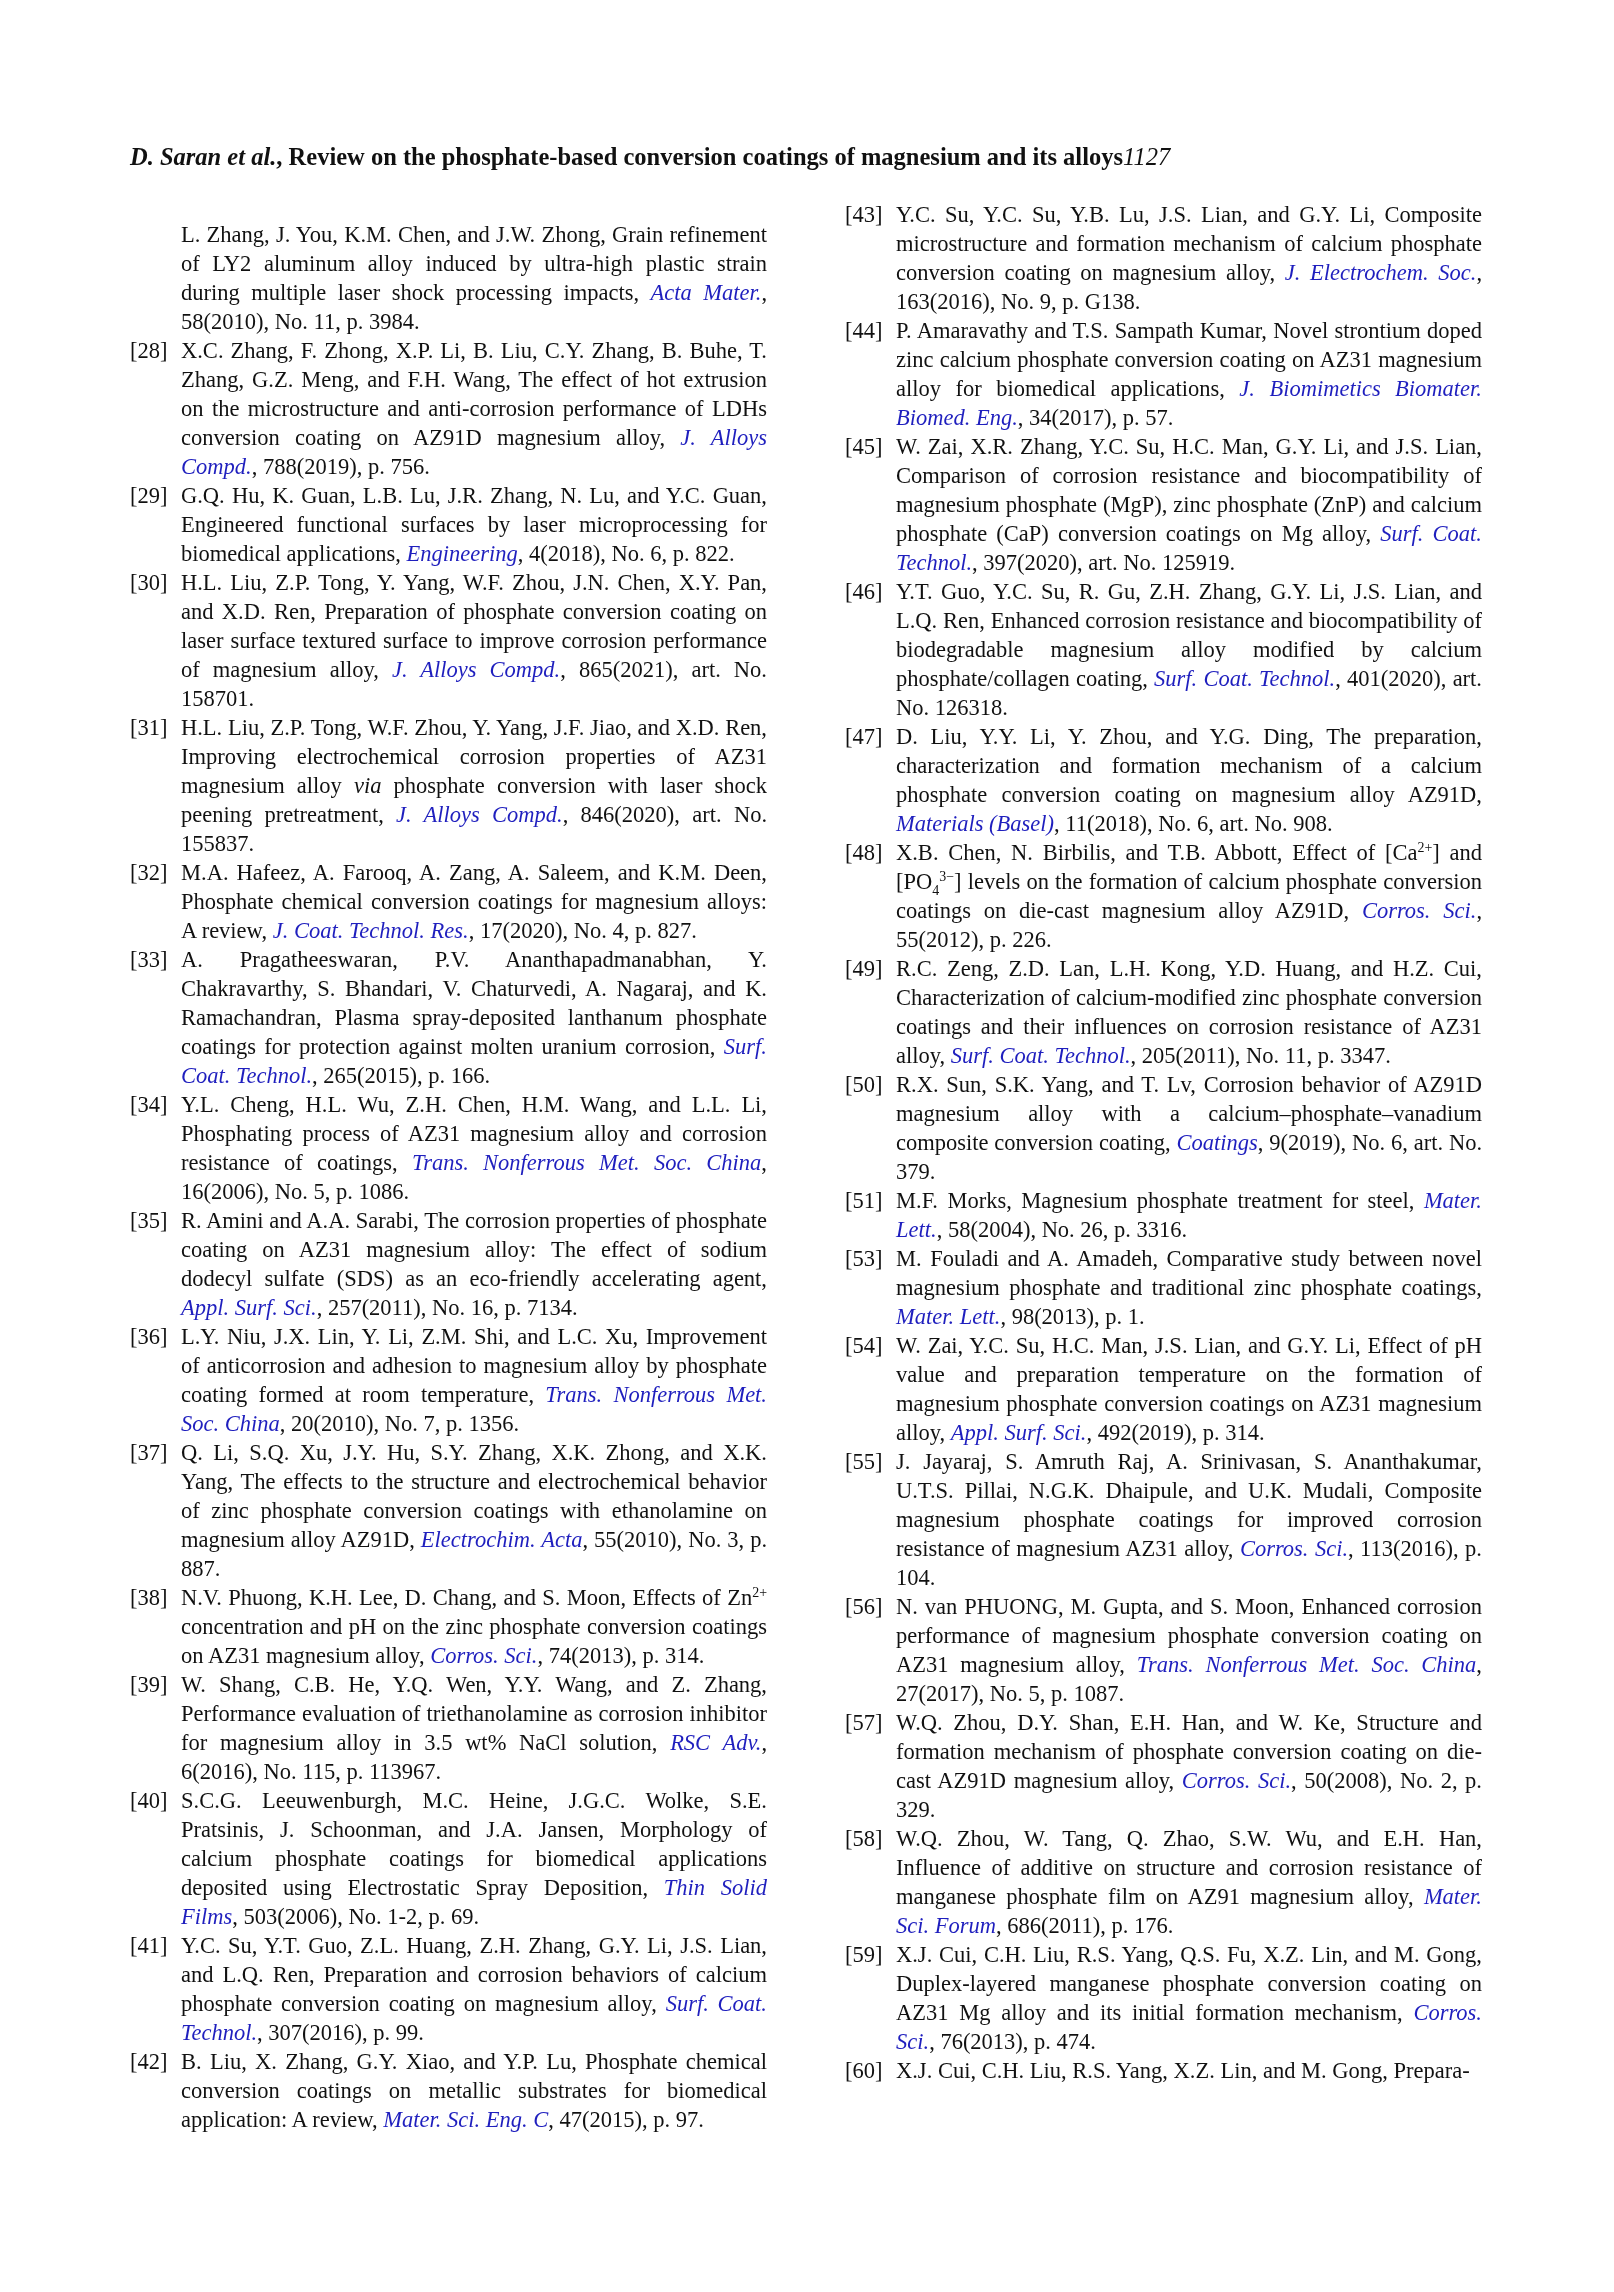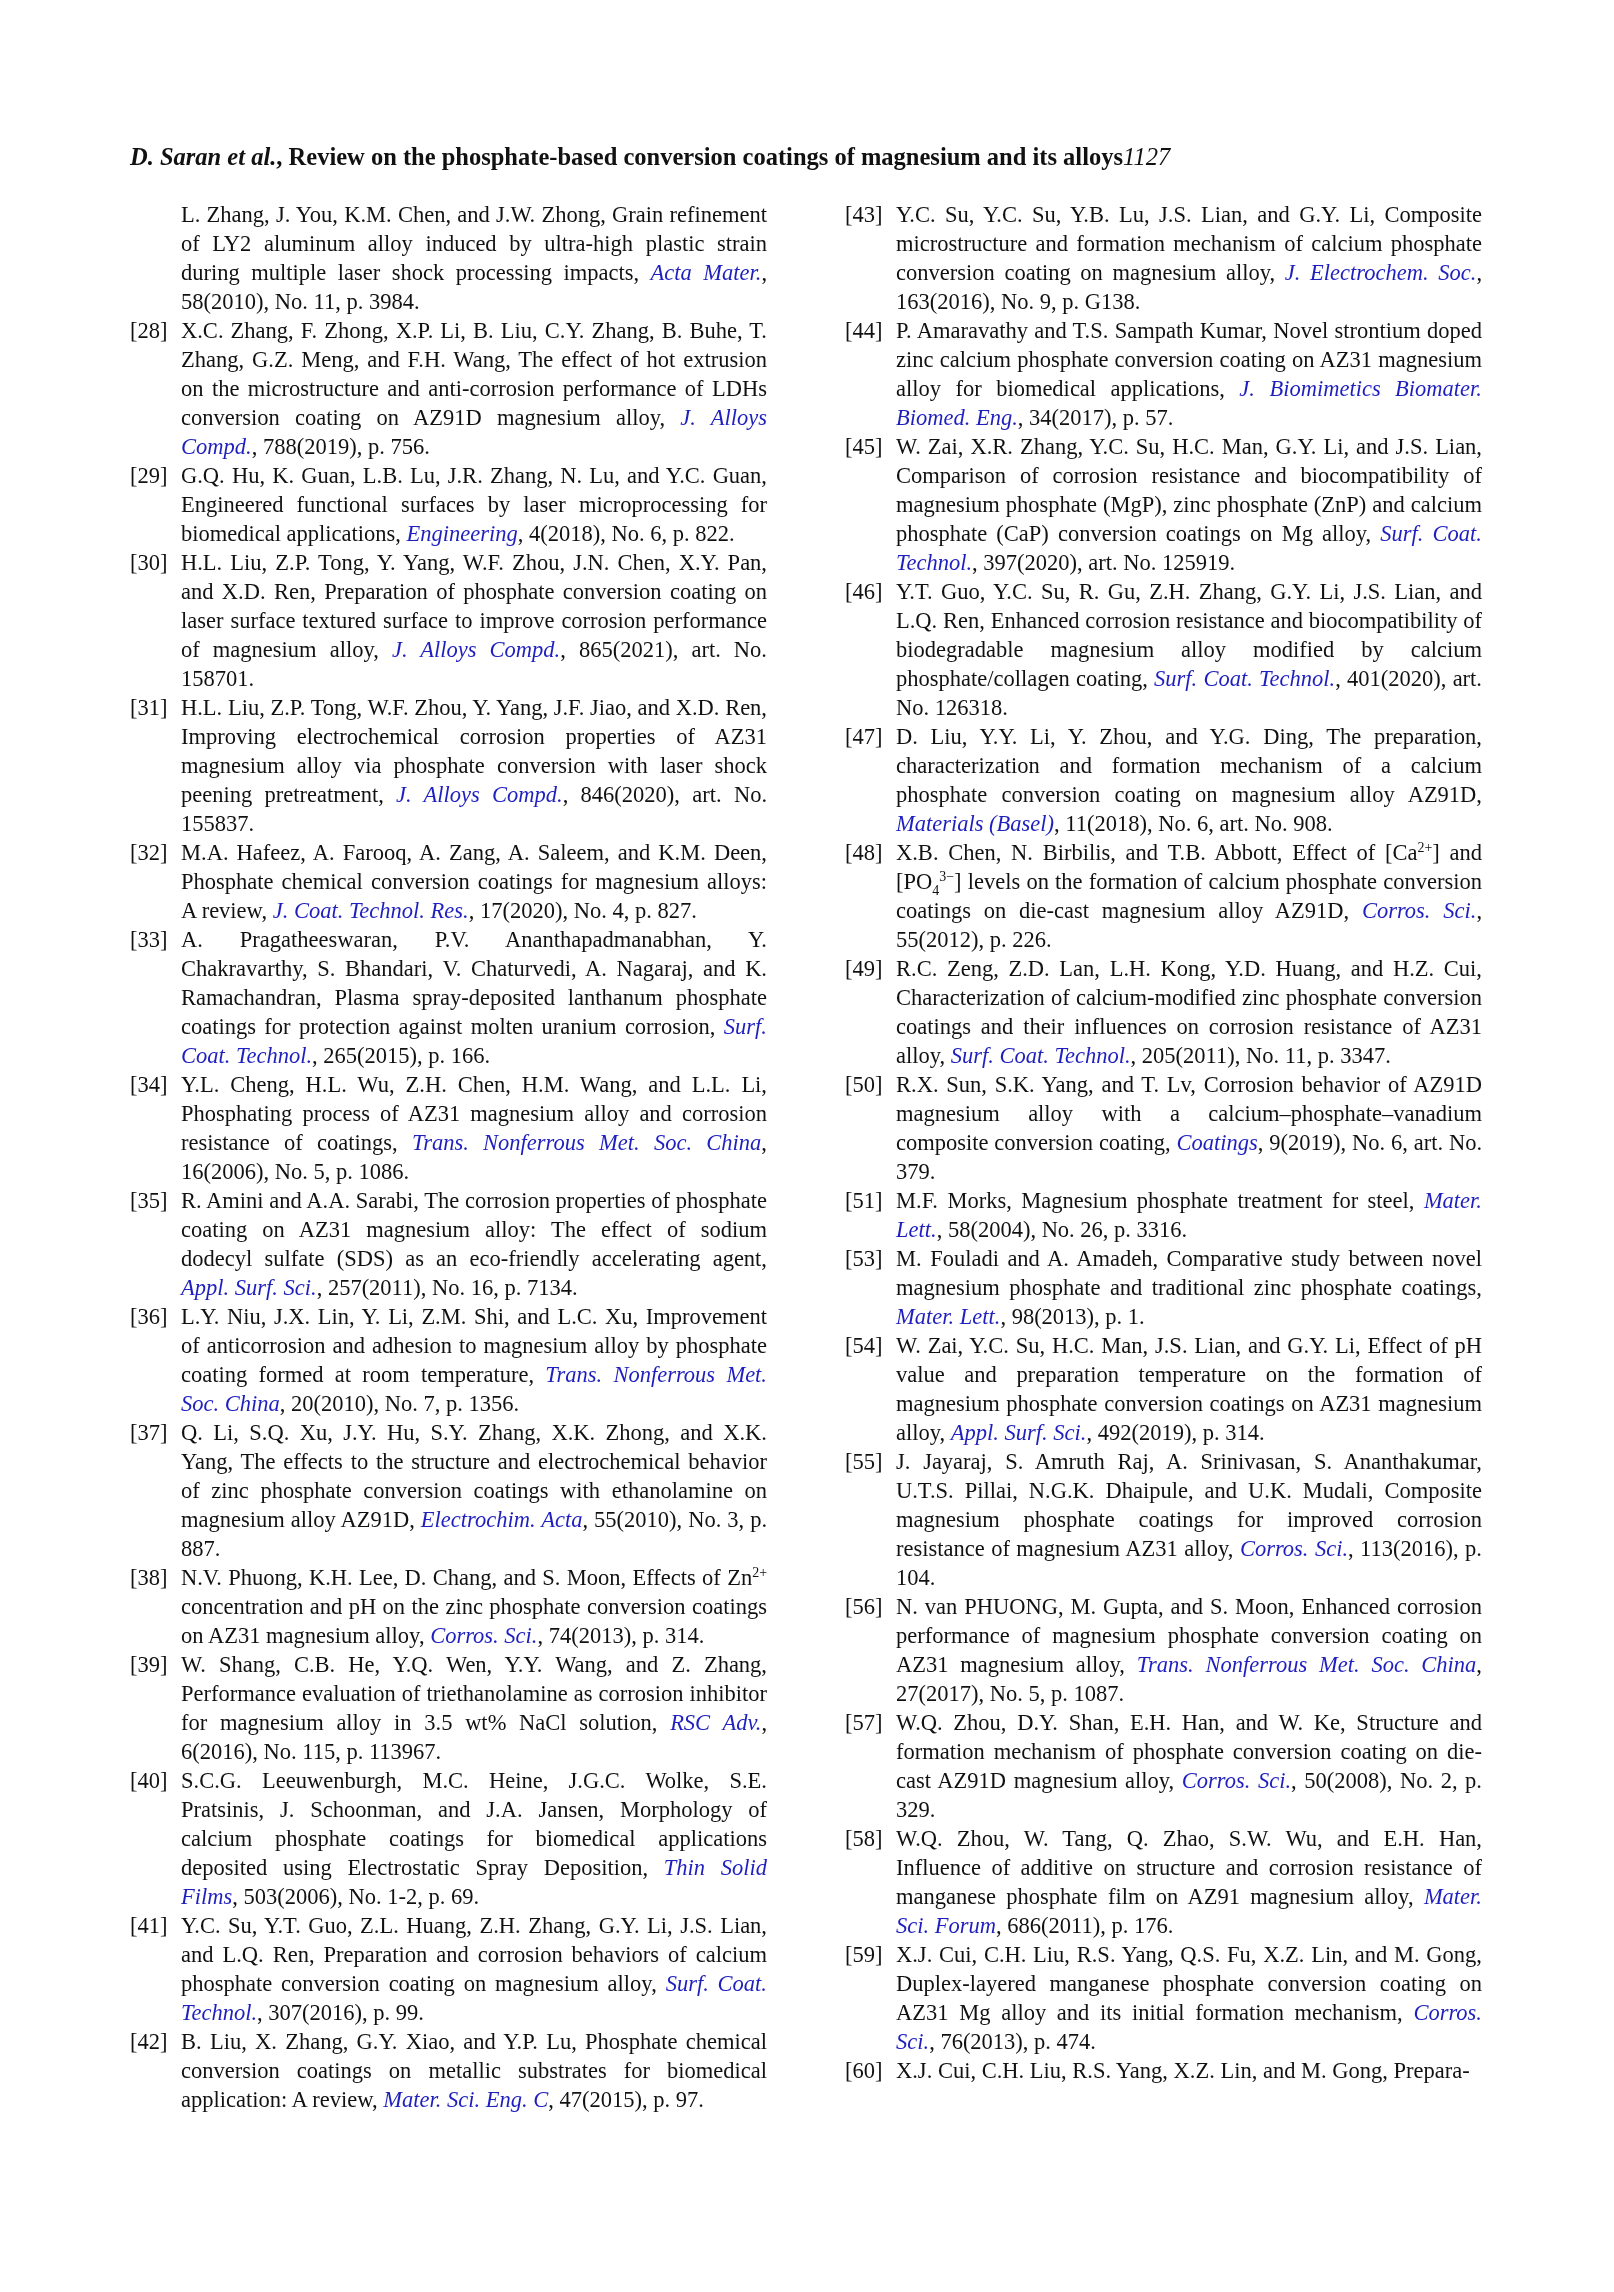--- a/index.html
+++ b/index.html
@@ -12,24 +12,24 @@
   .page{padding:143px 130px 0 130px;box-sizing:border-box;}
   .header{
     display:flex;justify-content:flex-start;align-items:baseline;
     font-size:24.5px;font-weight:bold;margin-bottom:29px;white-space:nowrap;
   }
   .header .authors{font-style:italic;}
   .header-page{font-style:italic;font-weight:normal;font-size:24.5px;}
   .content{display:flex;gap:78px;}
   .col{width:637px;font-size:22.5px;line-height:29px;text-align:justify;}
   .ref{padding-left:51px;text-indent:-51px;}
-  .ref.no-label{text-indent:0;}
+  .ref.no-label{text-indent:0;margin-top:20px;}
   .ref-label{display:inline-block;width:51px;text-indent:0;}
   .journal{color:var(--journal-blue,#1f1fbe);font-style:italic;}
-  .it{}
+  .it{font-style:italic;}
   .sup{vertical-align:super;font-size:0.62em;line-height:0;}
   .sub{vertical-align:sub;font-size:0.62em;line-height:0;}
 </style>
 </head>
 <body>
 
 <div class="page">
   <div class="header">
     <div class="header-title"><span class="authors">D. Saran et al.</span><span>, Review on the phosphate-based conversion coatings of magnesium and its alloys</span></div>
     <div class="header-page">1127</div>

